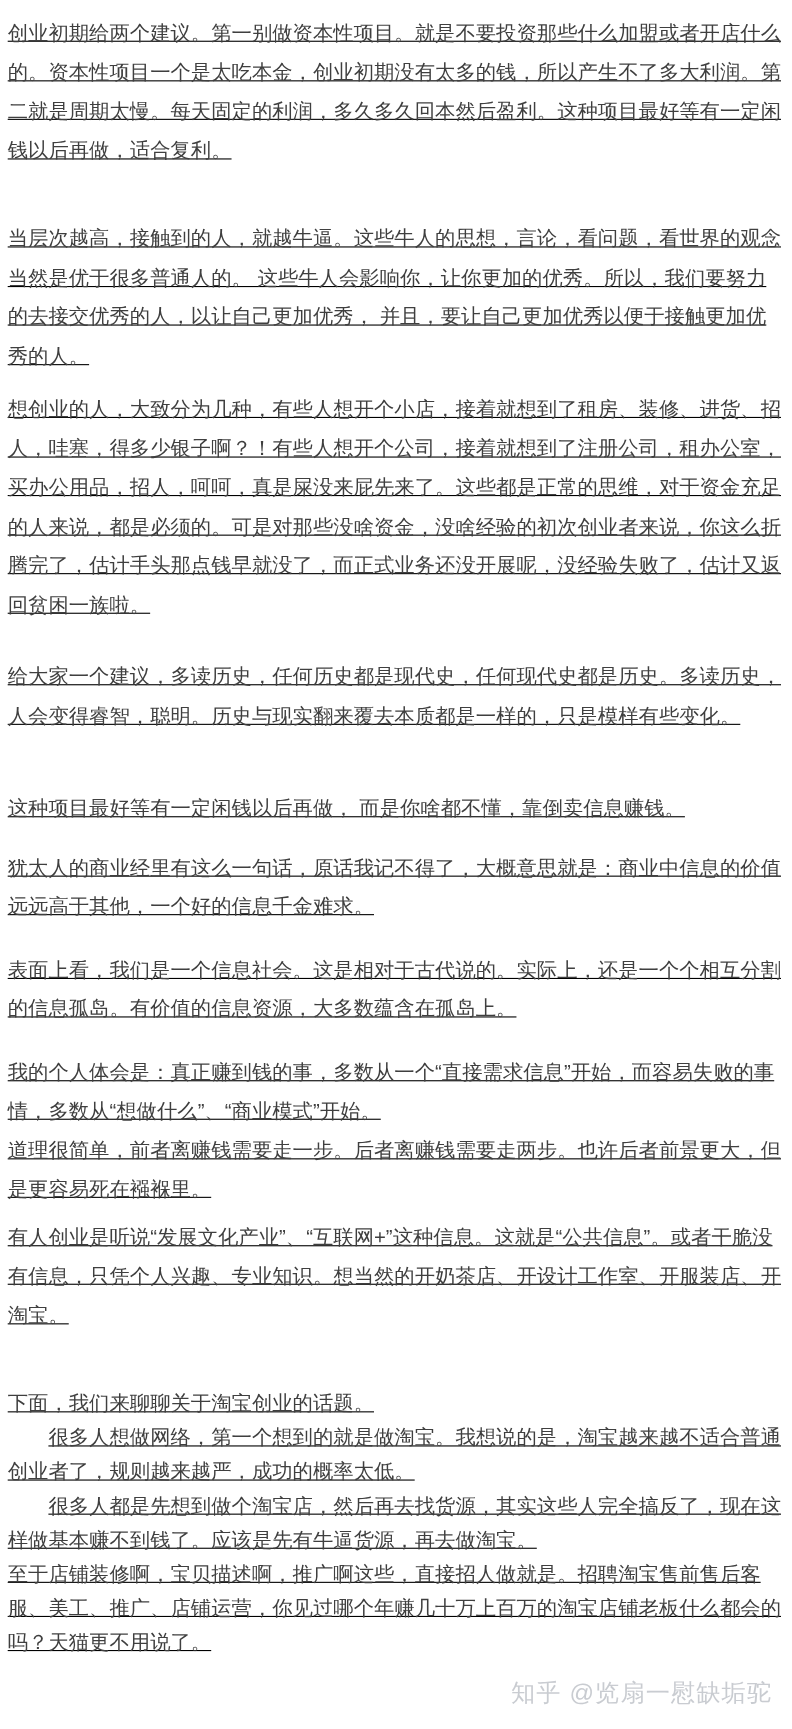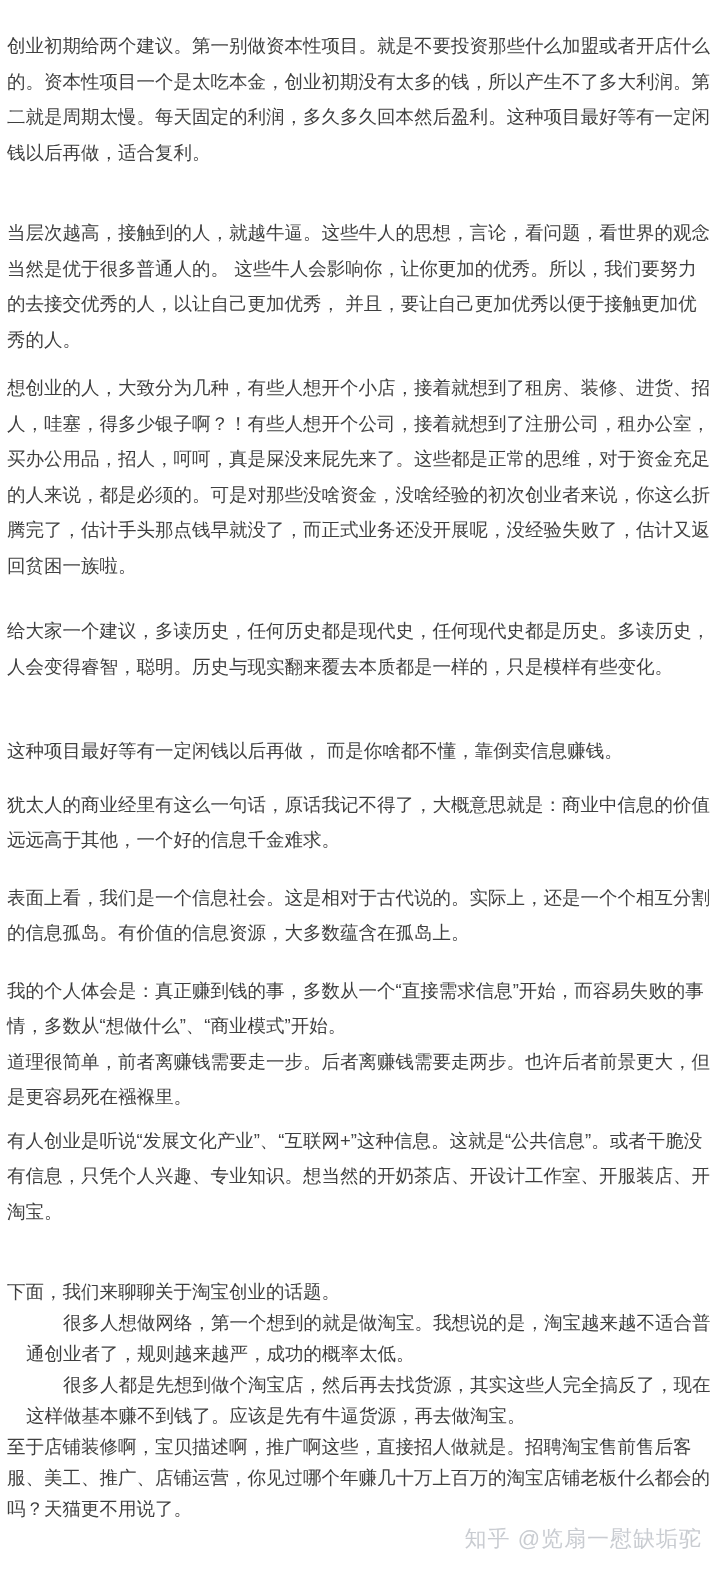--- a/index.html
+++ b/index.html
@@ -5,32 +5,33 @@
   html, body { margin: 0; padding: 0; }
   body {
     width: 720px;
     height: 1572px;
     background: #ffffff;
     overflow: hidden;
     position: relative;
     font-family: "Liberation Sans", "DejaVu Sans", sans-serif;
   }
   .page {
-    padding: 28px 7px 0 7px;
+    padding: 12px 7px 0 7px;
+    text-decoration: underline;
   }
   .para {
     margin: 0;
     color: #3f3f3f;
     font-size: 18.5px;
     line-height: 35.5px;
     text-align: left;
     word-break: break-all;
   }
   .seg { display: block; }
-  .indent { text-indent: 2em; margin-left: 19px; }
+  .indent { text-indent: 2em; }
   .mb45 { margin-bottom: 45px; }
   .mb30 { margin-bottom: 30px; }
   .mb13 { margin-bottom: 13px; }
   .mb49 { margin-bottom: 49px; }
   .mb18 { margin-bottom: 18px; }
   .mb22 { margin-bottom: 22px; }
   .mb24 { margin-bottom: 24px; }
   .mb9  { margin-bottom: 8px; }
   .mb47 { margin-bottom: 47px; }
   .last { line-height: 31px; }

